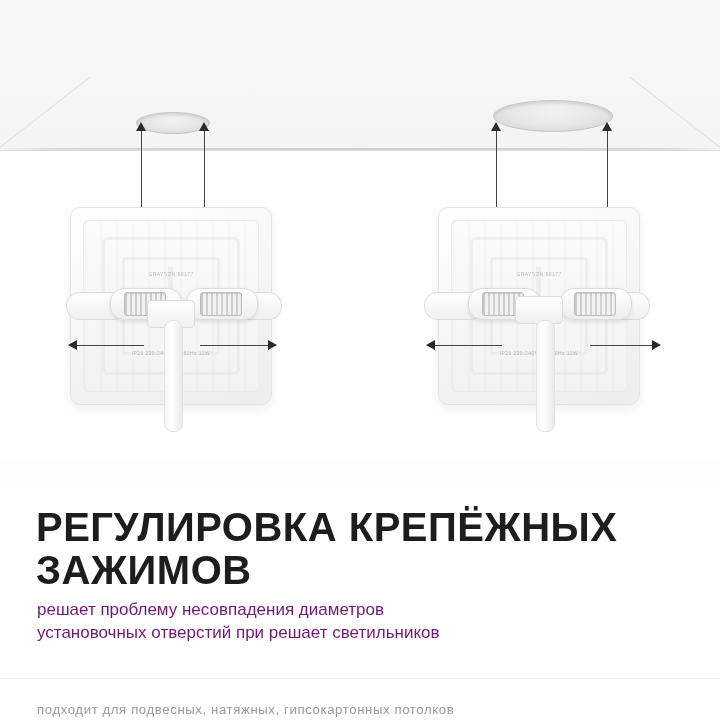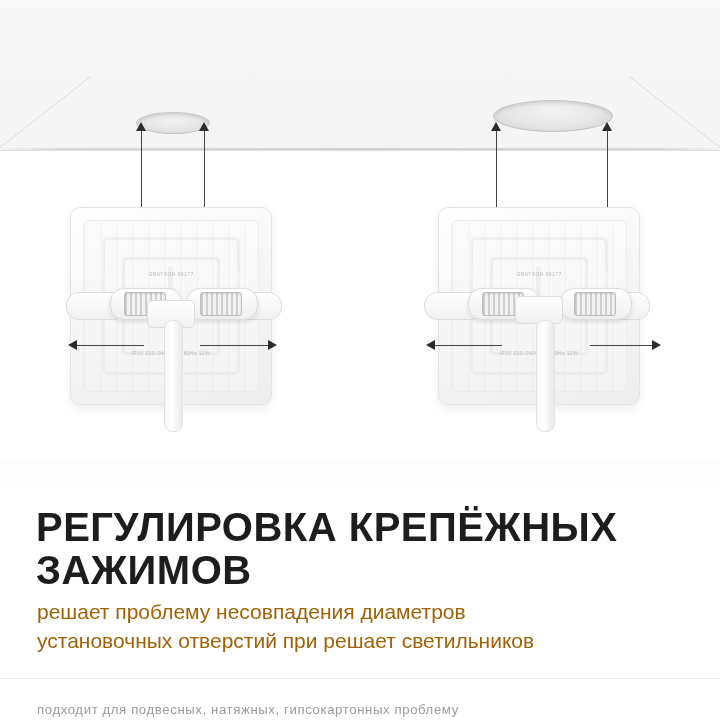--- a/index.html
+++ b/index.html
@@ -220,23 +220,23 @@
     font-weight: 700;
     color: #1d1d1d;
     letter-spacing: 0.5px;
     text-transform: uppercase;
   }
   .subhead {
     position: absolute;
     left: 37px;
     top: 112px;
     width: 660px;
-    font-size: 21px;
+    font-size: 17px;
     line-height: 1.38;
-    color: #a16207;
+    color: #701a75;
   }
   .divider {
     position: absolute;
     left: 0;
     top: 192px;
     width: 720px;
     height: 1px;
     background: #ececec;
   }
   .footnote {
@@ -329,16 +329,16 @@
     <div class="arrow-right" style="left:652px; top:340px;"></div>
   </div>
 
   <div class="text-area">
     <div class="headline">РЕГУЛИРОВКА КРЕПЁЖНЫХ ЗАЖИМОВ</div>
     <div class="subhead">
       <div>решает проблему несовпадения диаметров</div>
       <div>установочных отверстий при решает светильников</div>
     </div>
     <div class="divider"></div>
-    <div class="footnote">подходит для подвесных, натяжных, гипсокартонных проблему</div>
+    <div class="footnote">подходит для подвесных, натяжных, гипсокартонных потолков</div>
   </div>
 
 </div>
 
 </body></html>

